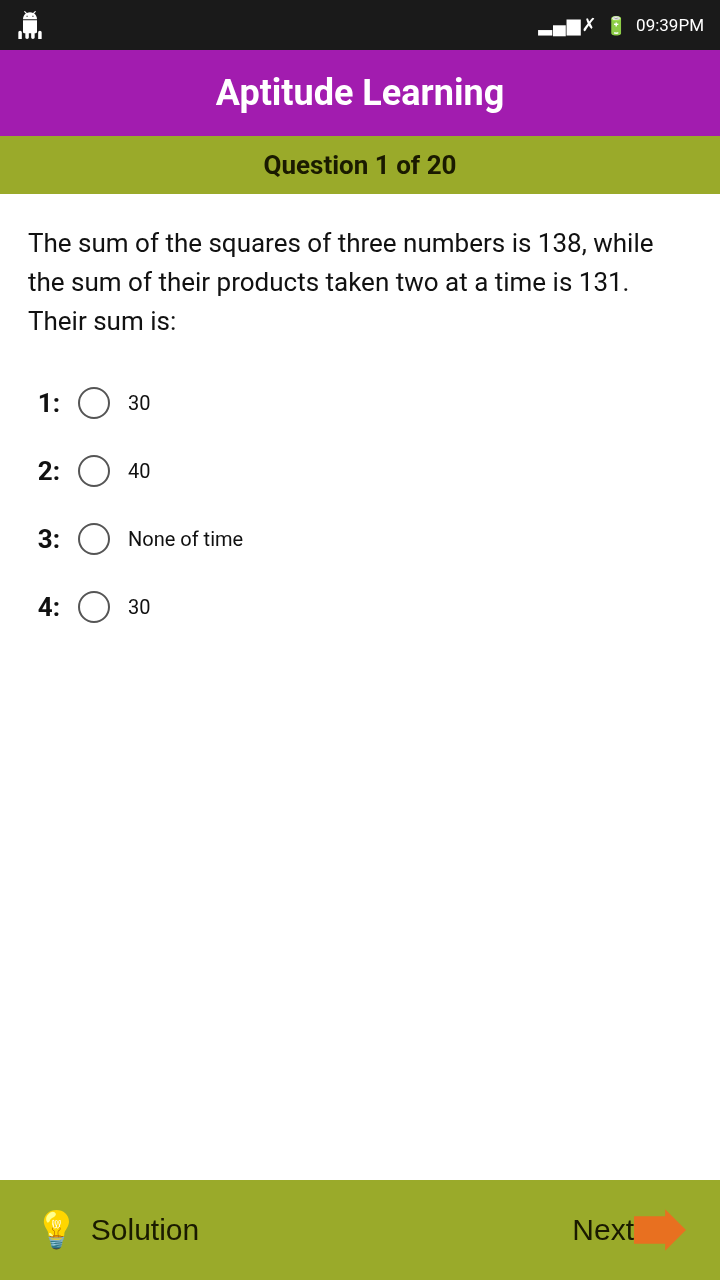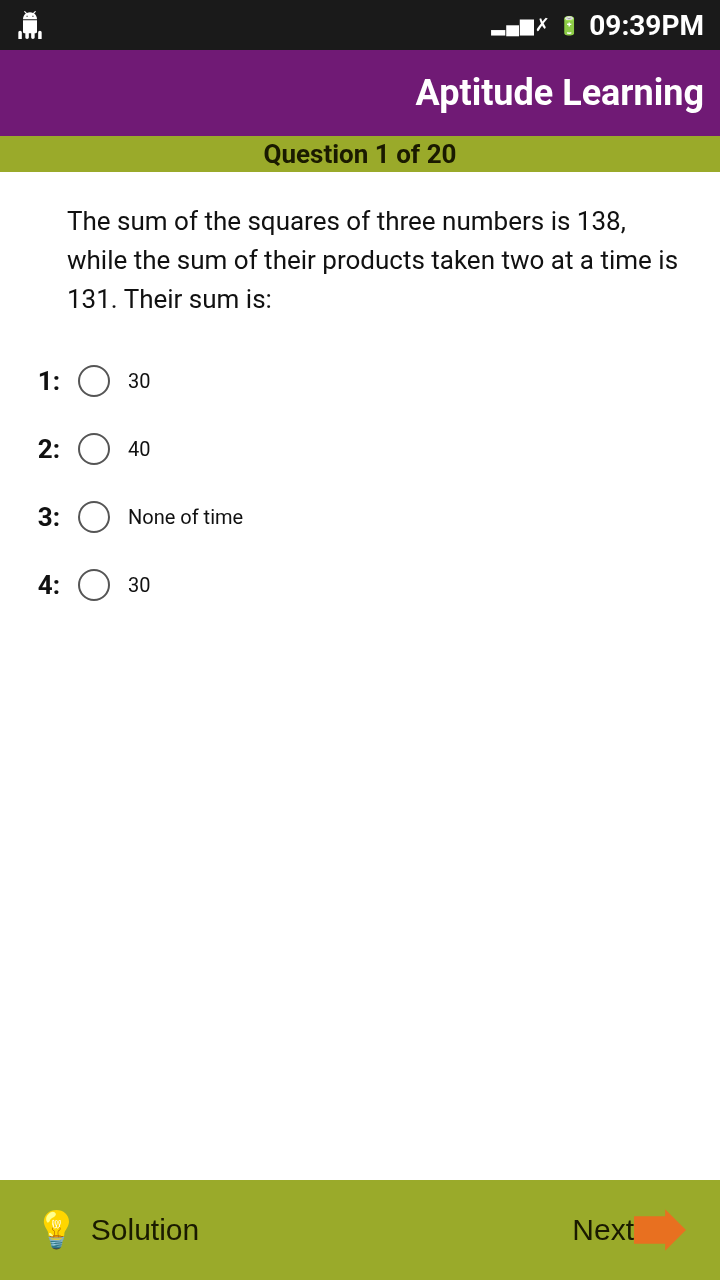--- a/index.html
+++ b/index.html
@@ -35,53 +35,52 @@
       gap: 8px;
       font-size: 19px;
     }
     .android-logo {
       width: 28px;
       height: 28px;
     }
 
     
     .app-header {
-      background: #701a75;
+      background: #a21caf;
       padding: 22px 16px;
-      text-align: right;
+      text-align: center;
     }
     .app-title {
       color: white;
       font-size: 36px;
       font-weight: bold;
     }
 
     
     .question-counter-bar {
       background: #9aaa2a;
-      padding: 3px 16px;
+      padding: 14px 16px;
       text-align: center;
     }
     .question-counter-text {
       color: #1a1a00;
       font-size: 26px;
       font-weight: bold;
     }
 
     
     .question-content {
       flex: 1;
       padding: 30px 28px 20px 28px;
     }
     .question-text {
       font-size: 26px;
       color: #111111;
       line-height: 1.5;
       margin-bottom: 40px;
-      margin-left: 39px;
     }
 
     
     .options-list {
       list-style: none;
       display: flex;
       flex-direction: column;
       gap: 24px;
     }
     .option-item {
@@ -161,21 +160,21 @@
 
 <div class="status-bar">
   <div class="status-left">
     <svg class="android-logo" viewBox="0 0 24 24" fill="white">
       <path d="M6 18c0 .55.45 1 1 1h1v3.5c0 .83.67 1.5 1.5 1.5S11 23.33 11 22.5V19h2v3.5c0 .83.67 1.5 1.5 1.5s1.5-.67 1.5-1.5V19h1c.55 0 1-.45 1-1V8H6v10zm-2.5-1C2.67 17 2 17.67 2 18.5v5c0 .83.67 1.5 1.5 1.5S5 24.33 5 23.5v-5C5 17.67 4.33 17 3.5 17zm17 0c-.83 0-1.5.67-1.5 1.5v5c0 .83.67 1.5 1.5 1.5s1.5-.67 1.5-1.5v-5c0-.83-.67-1.5-1.5-1.5zM15.53 2.16l1.3-1.3c.2-.2.2-.51 0-.71-.2-.2-.51-.2-.71 0l-1.48 1.48C13.85 1.23 12.95 1 12 1c-.96 0-1.86.23-2.66.63L7.85.15c-.2-.2-.51-.2-.71 0-.2.2-.2.51 0 .71l1.31 1.31C6.97 3.26 6 5.01 6 7h12c0-1.99-.97-3.75-2.47-4.84zM10 5H9V4h1v1zm5 0h-1V4h1v1z"></path>
     </svg>
   </div>
   <div class="status-right">
     <span style="font-size:18px; letter-spacing:1px;">▂▄▆✗</span>
     <span style="font-size:18px;">🔋</span>
-    <span style="font-size:28px; font-weight:bold;text-align:center;">09:39PM</span>
+    <span style="font-size:17px; font-weight:normal;text-align:center;">09:39PM</span>
   </div>
 </div>
 
 <div class="app-header">
   <span class="app-title">Aptitude Learning</span>
 </div>
 
 <div class="question-counter-bar">
   <span class="question-counter-text">Question 1 of 20</span>
 </div>

